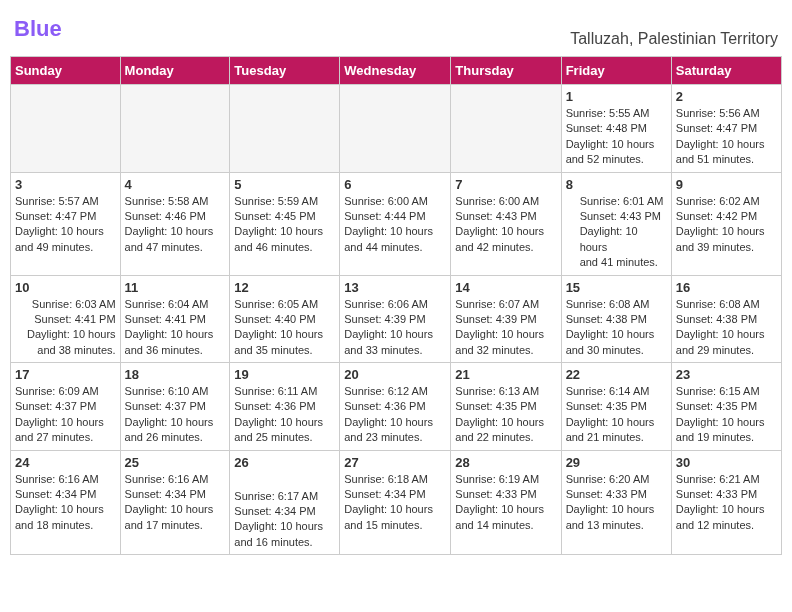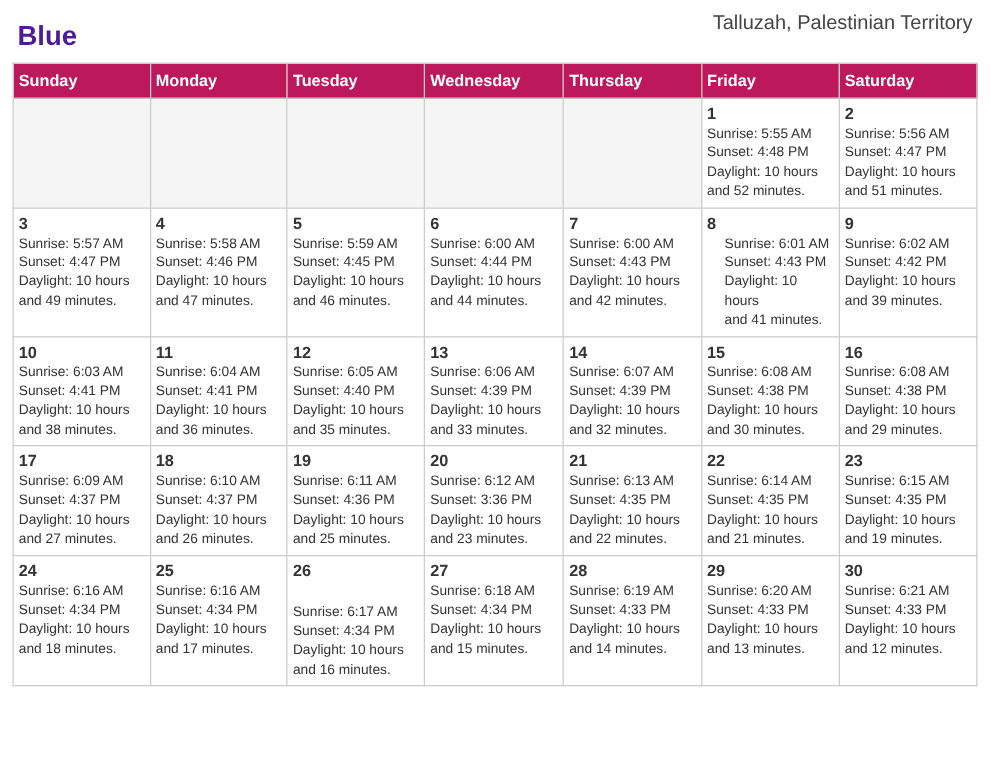--- a/index.html
+++ b/index.html
@@ -28,34 +28,35 @@
       align-items: center;
     }
     .logo-general {
       font-size: 22px;
       font-weight: bold;
       color: #333;
     }
     .logo-blue {
       font-size: 22px;
       font-weight: bold;
-      color: #4c1d95;
+      color: #8b5cf6;
     }
     .title-section {
       text-align: right;
     }
     .month-title {
       font-size: 38px;
       font-weight: bold;
       color: #222;
       line-height: 1.1;
     }
     .location {
       font-size: 16px;
       color: #444;
+      margin-top: 20px;
     }
     .calendar {
       width: 100%;
       border-collapse: collapse;
     }
     .calendar th {
       background: #be185d;
       color: #fff;
       font-size: 13px;
       font-weight: bold;
@@ -183,21 +184,21 @@
           <span class="day-number">9</span>
           <div class="day-info" style="white-space: pre-line;">Sunrise: 6:02 AM
 Sunset: 4:42 PM
 Daylight: 10 hours
 and 39 minutes.</div>
         </td>
       </tr>
       <tr>
         <td>
           <span class="day-number">10</span>
-          <div class="day-info" style="white-space: pre-line;">Sunrise: 6:03 AM
+          <div class="day-info" style="white-space: pre-line; text-align: right;">Sunrise: 6:03 AM
 Sunset: 4:41 PM
 Daylight: 10 hours
 and 38 minutes.</div>
         </td>
         <td>
           <span class="day-number">11</span>
           <div class="day-info" style="white-space: pre-line;">Sunrise: 6:04 AM
 Sunset: 4:41 PM
 Daylight: 10 hours
 and 36 minutes.</div>
@@ -256,21 +257,21 @@
         <td>
           <span class="day-number">19</span>
           <div class="day-info" style="white-space: pre-line;">Sunrise: 6:11 AM
 Sunset: 4:36 PM
 Daylight: 10 hours
 and 25 minutes.</div>
         </td>
         <td>
           <span class="day-number">20</span>
           <div class="day-info" style="white-space: pre-line;">Sunrise: 6:12 AM
-Sunset: 3:36 PM
+Sunset: 4:36 PM
 Daylight: 10 hours
 and 23 minutes.</div>
         </td>
         <td>
           <span class="day-number">21</span>
           <div class="day-info" style="white-space: pre-line;">Sunrise: 6:13 AM
 Sunset: 4:35 PM
 Daylight: 10 hours
 and 22 minutes.</div>
         </td>

